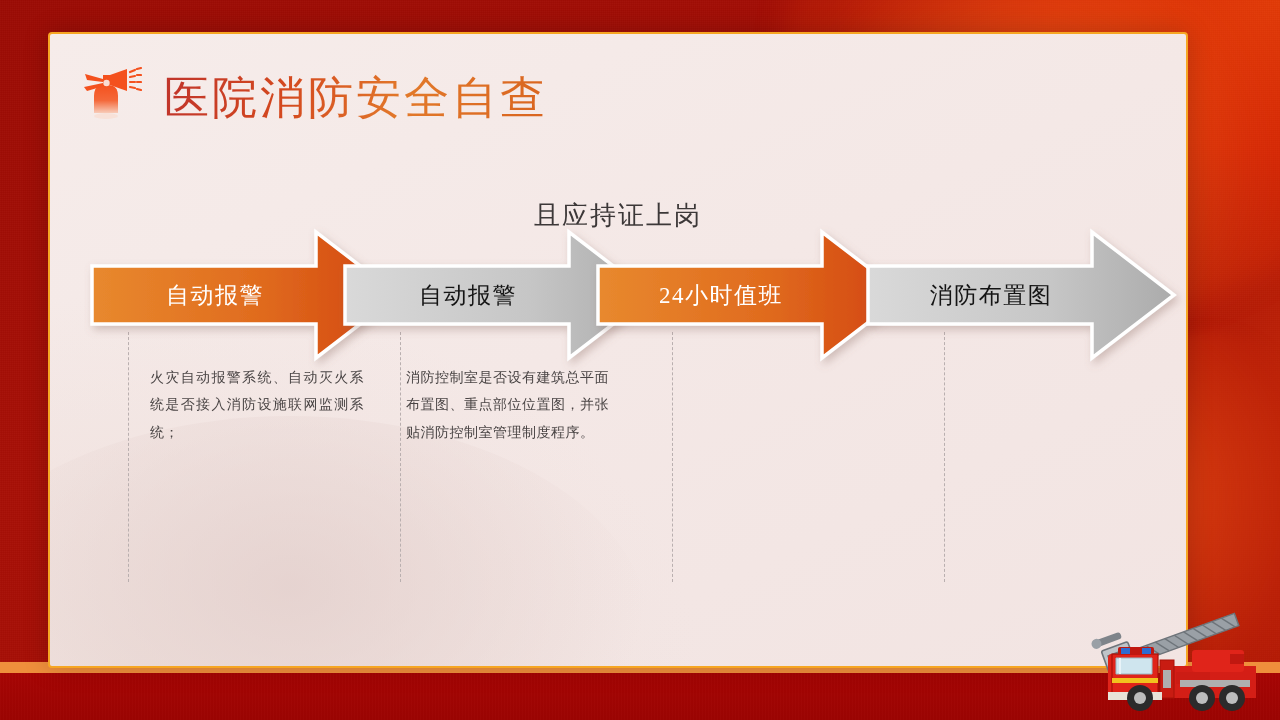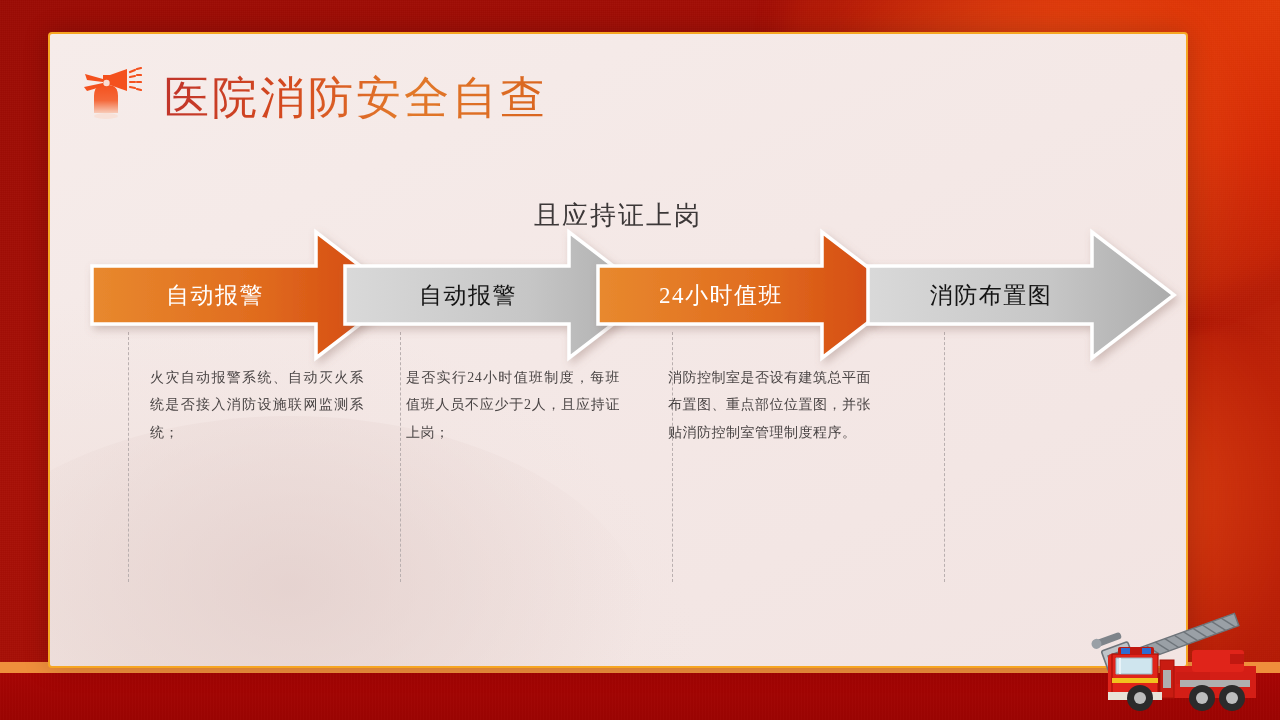--- a/index.html
+++ b/index.html
@@ -270,21 +270,20 @@
           </defs>
           <path d="M2 36 H226 V2 L308 65 L226 128 V94 H2 Z" fill="url(#gg4)" stroke="#FFFFFF" stroke-width="3.5" filter="url(#sh4)"></path>
         </svg>
         <div class="lbl on-gray">消防布置图</div>
       </div>
 
     </div>
 
     <div class="cols">
       <div class="col c1">火灾自动报警系统、自动灭火系统是否接入消防设施联网监测系统；</div>
-      <div class="col c3">是否实行24小时值班制度，每班值班人员不应少于2人，且应持证上岗；</div>
       <div class="col c4">消防控制室是否设有建筑总平面布置图、重点部位位置图，并张贴消防控制室管理制度程序。</div>
     </div>
 
   </div>
 
   <div class="truck">
     <svg viewBox="0 0 190 126">
 
       <g transform="rotate(-20 95 60)">
         <rect x="52" y="44" width="112" height="13" fill="#9AA0A6" stroke="#6E747A" stroke-width="1.5"></rect>

